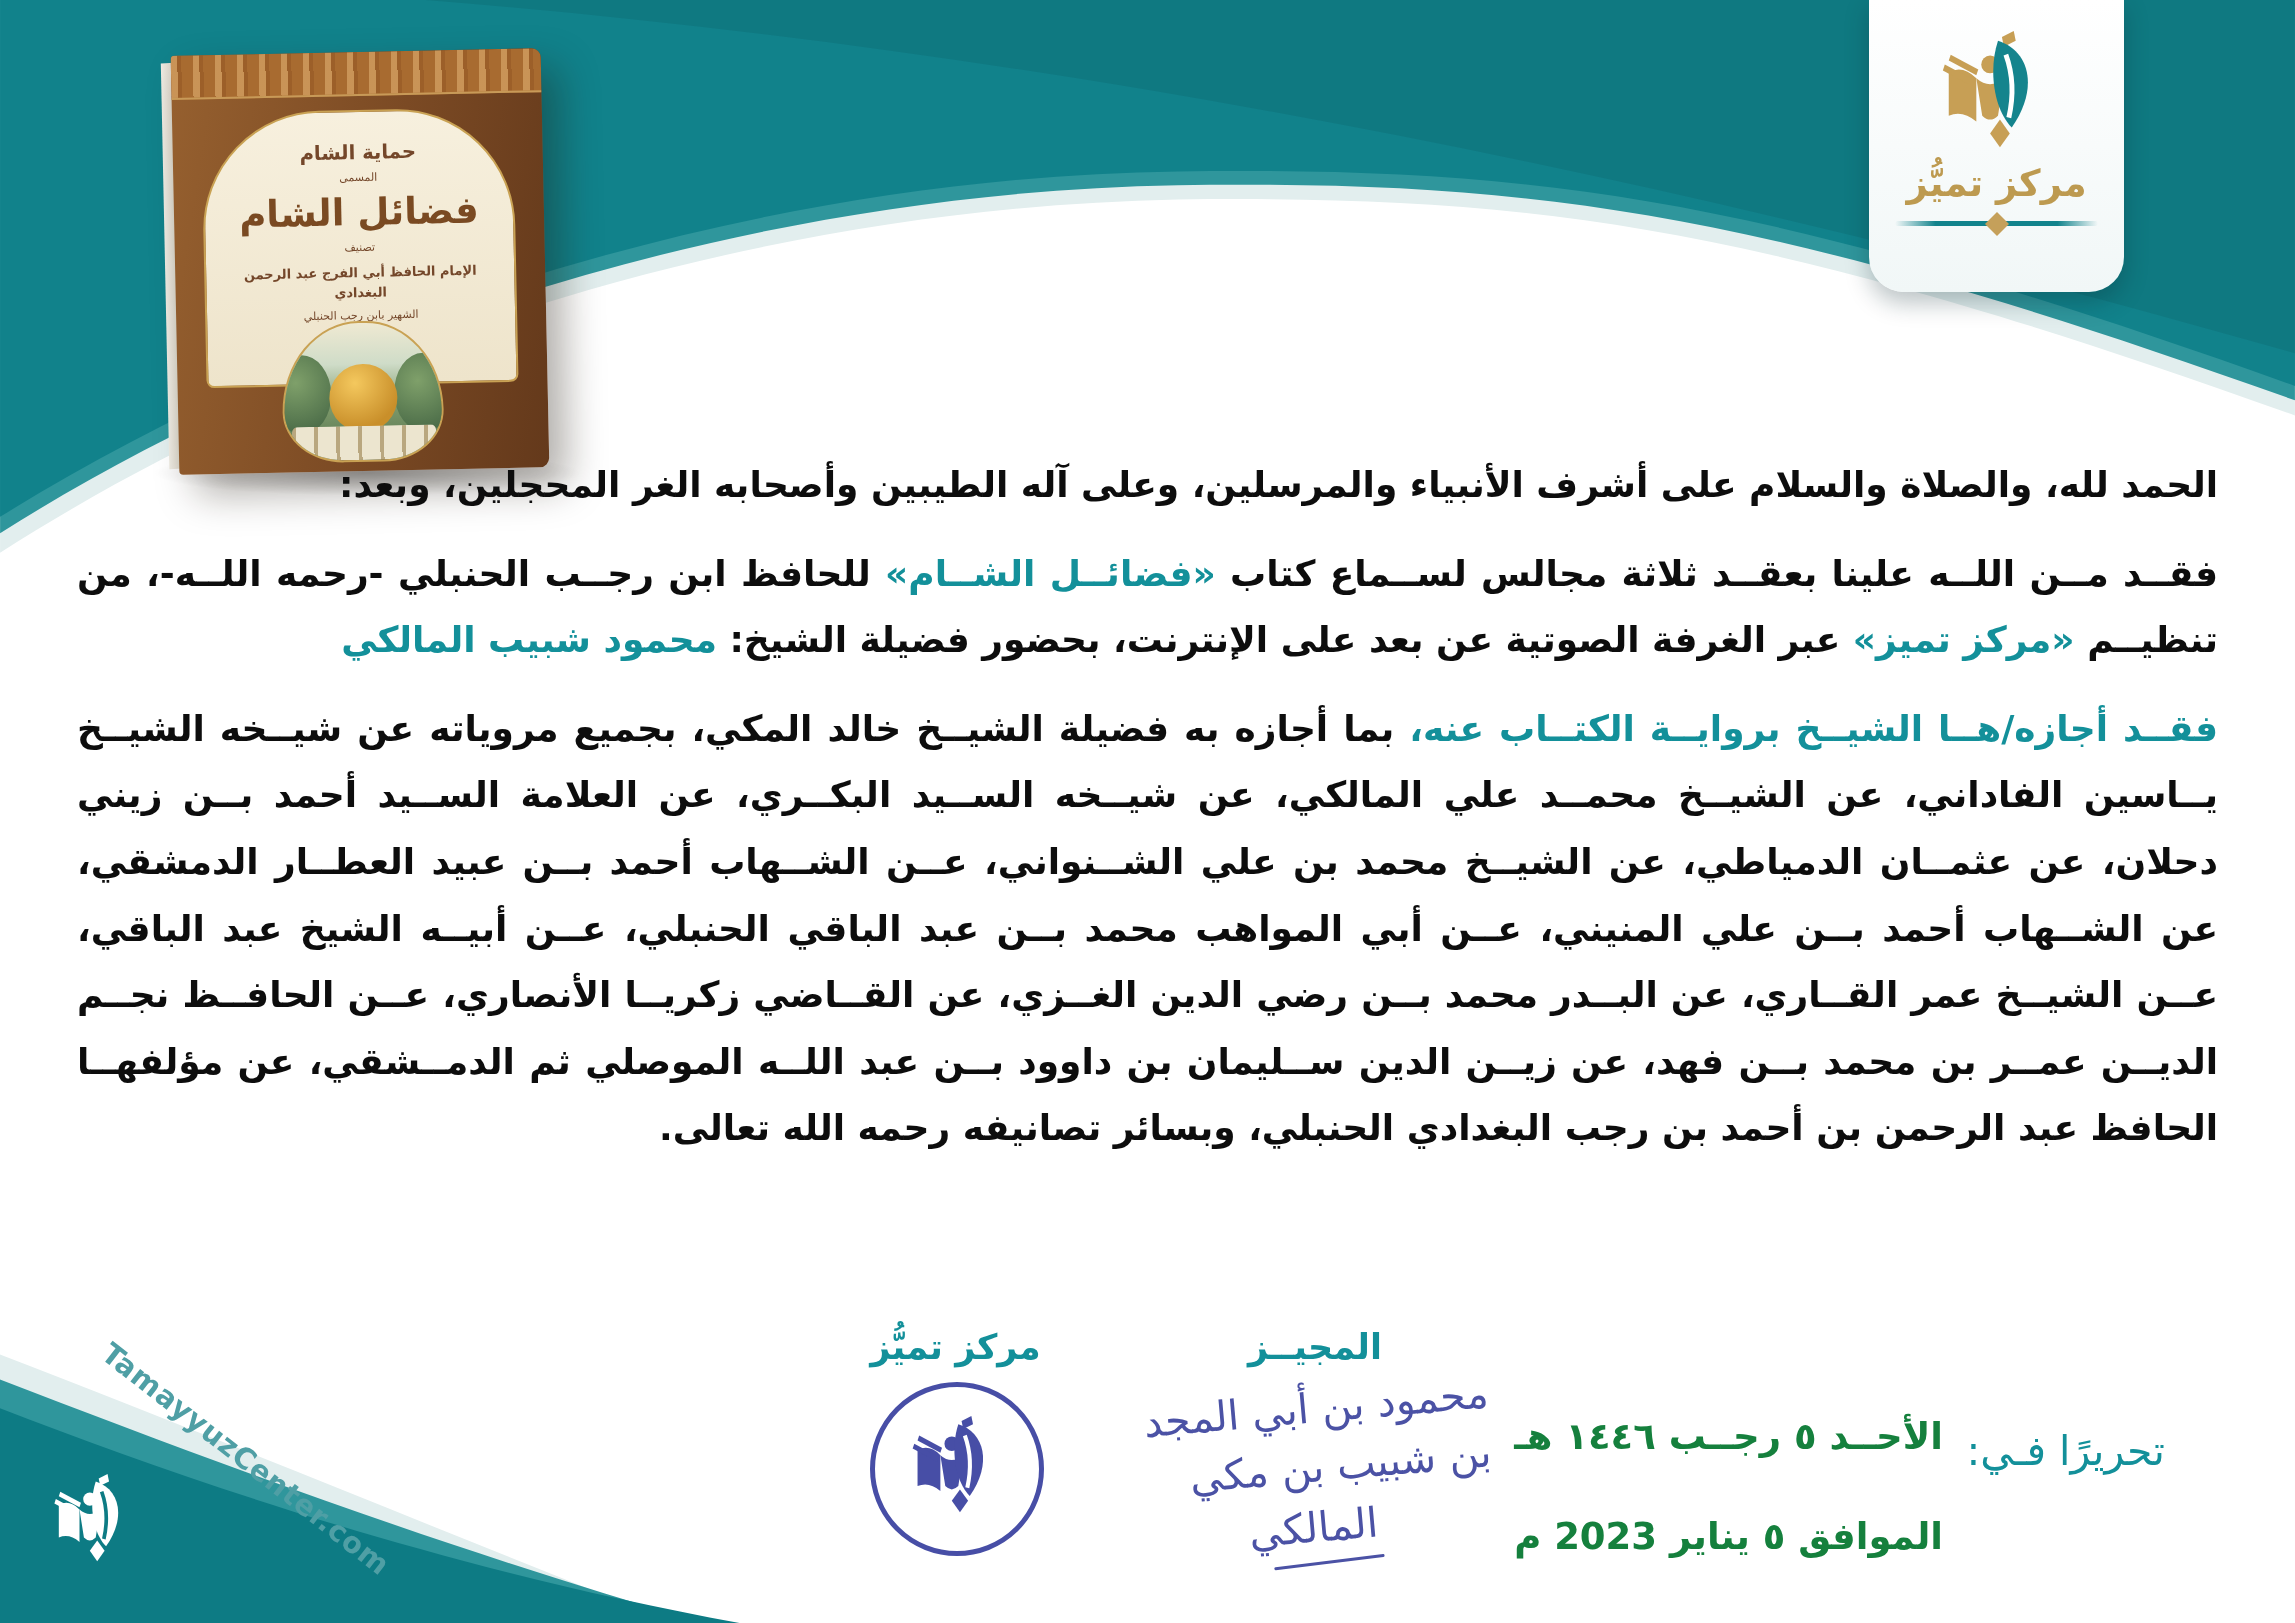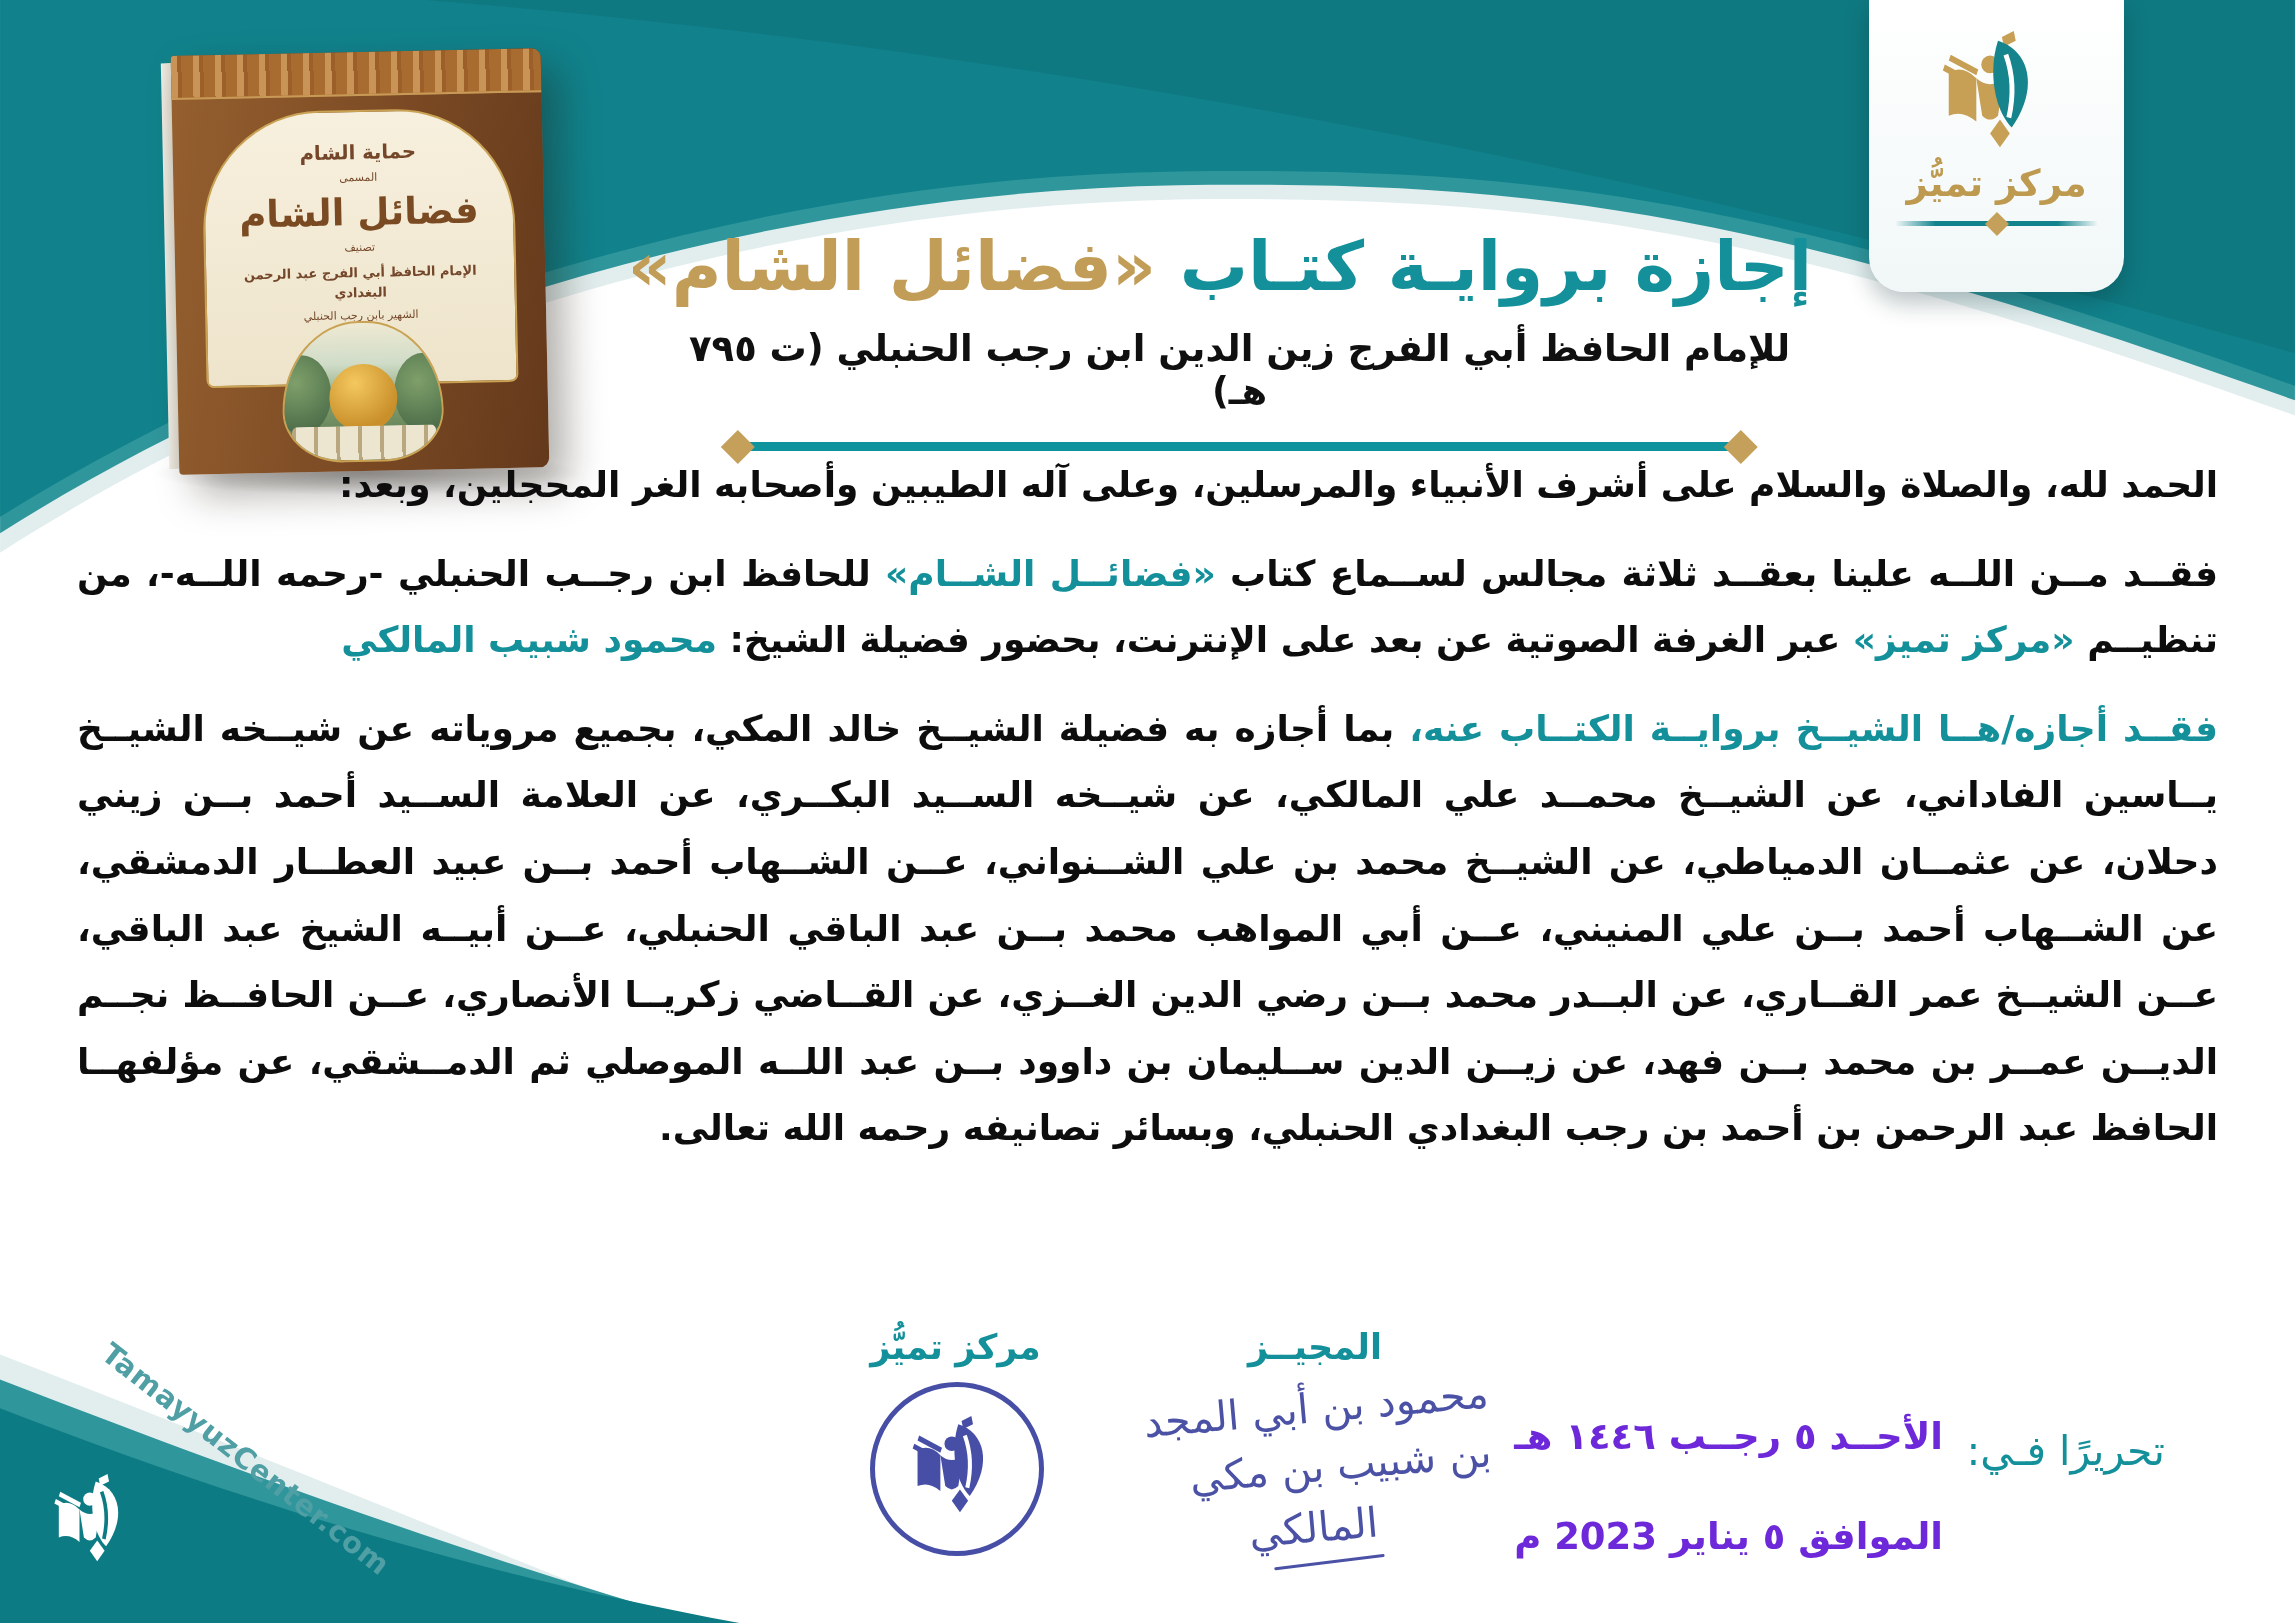--- a/index.html
+++ b/index.html
@@ -80,21 +80,21 @@
       color:#4b52a5;font-size:41px;line-height:1.45;transform:rotate(-5deg);z-index:5;}
   .sig-text .l2{margin-right:-39px;} .sig-text .l3{margin-right:26px;}
   .sig-underline{width:111px;height:2.6px;background:#4b52a5;margin:3.9px auto 0;border-radius:1.3px;transform:rotate(-2deg);}
   .stamp{position:absolute;left:870px;top:1382px;width:174px;height:174px;border:5.9px solid #474ea6;
       border-radius:50%;box-sizing:border-box;z-index:5;display:flex;align-items:center;justify-content:center;}
   .stamp svg{width:111px;height:106px;}
 
   
   .date-label{position:absolute;right:130px;top:1427px;font-size:41px;font-weight:normal;color:#13909a;
       direction:rtl;white-space:nowrap;z-index:5;}
-  .date-line{position:absolute;right:352px;font-size:37px;font-weight:bold;color:#6d28d9;direction:rtl;
+  .date-line{position:absolute;right:352px;font-size:37px;font-weight:bold;color:#15803d;direction:rtl;
       white-space:nowrap;z-index:5;}
   .date-line.hijri{top:1415px;} .date-line.greg{top:1515px;}
 
   
   .corner-svg{position:absolute;left:0;bottom:0;z-index:1;}
   .site-text{position:absolute;left:116px;top:1336px;transform:rotate(38deg);transform-origin:0 0;
       font-size:29px;font-weight:bold;color:#4f9fa5;letter-spacing:0.7px;z-index:2;}
   .corner-logo{position:absolute;left:46px;top:1474px;width:98px;height:96px;z-index:2;}
 </style>
 </head>
@@ -129,25 +129,20 @@
       </div>
       <div class="mosque">
         <div class="tree l"></div>
         <div class="tree r"></div>
         <div class="dome"></div>
         <div class="mosque-base"></div>
       </div>
     </div>
   </div>
 
-  <div class="title-block">
-    <div class="main-title"><span>إجازة بروايـة كتـاب </span><span class="gold">«فضائل الشام»</span></div>
-    <div class="subtitle">للإمام الحافظ أبي الفرج زين الدين ابن رجب الحنبلي (ت ٧٩٥ هـ)</div>
-    <div class="title-divider"></div>
-  </div>
 
   <div class="logo-card">
     <svg class="glyph g-card" viewBox="0 0 130 130">
       <g class="g-gold">
         <path d="M16,42 q14,-8 28,6 l0,44 q-14,-12 -28,-6 z"></path>
         <path d="M12,34 l30,16 -2,6 -30,-16 z"></path>
         <path d="M18,24 l28,15 -2,6 -28,-15 z"></path>
         <circle cx="58" cy="34" r="9"></circle>
         <path d="M44,48 q14,12 28,0 l-6,38 q-8,8 -16,0 z"></path>
         <path d="M58,104 l10,-14 10,14 -10,14 z"></path>

